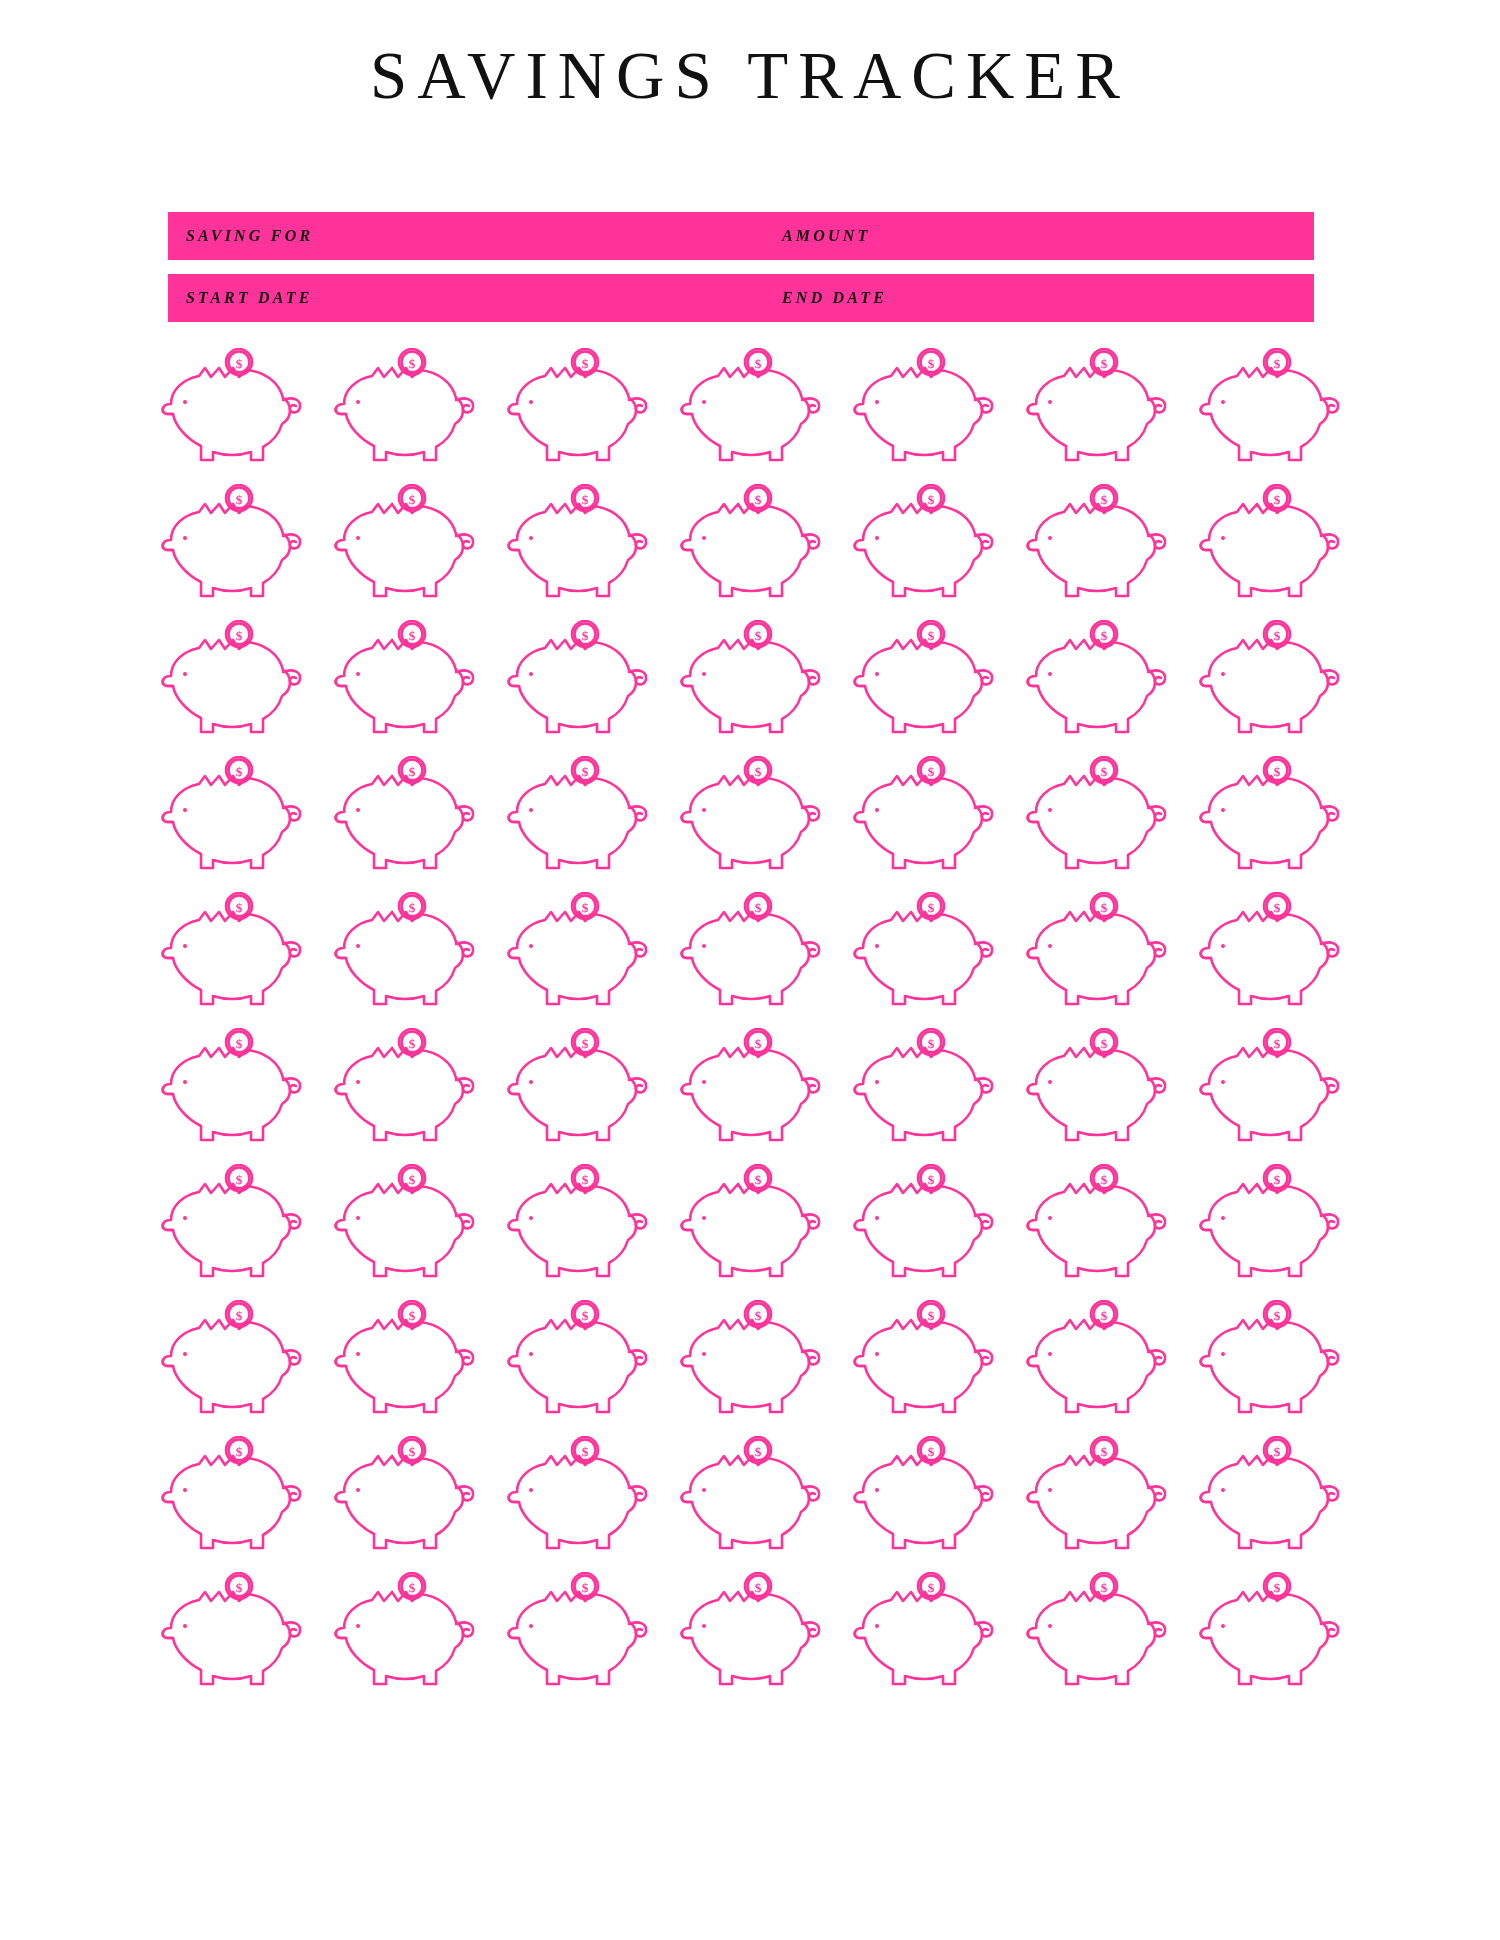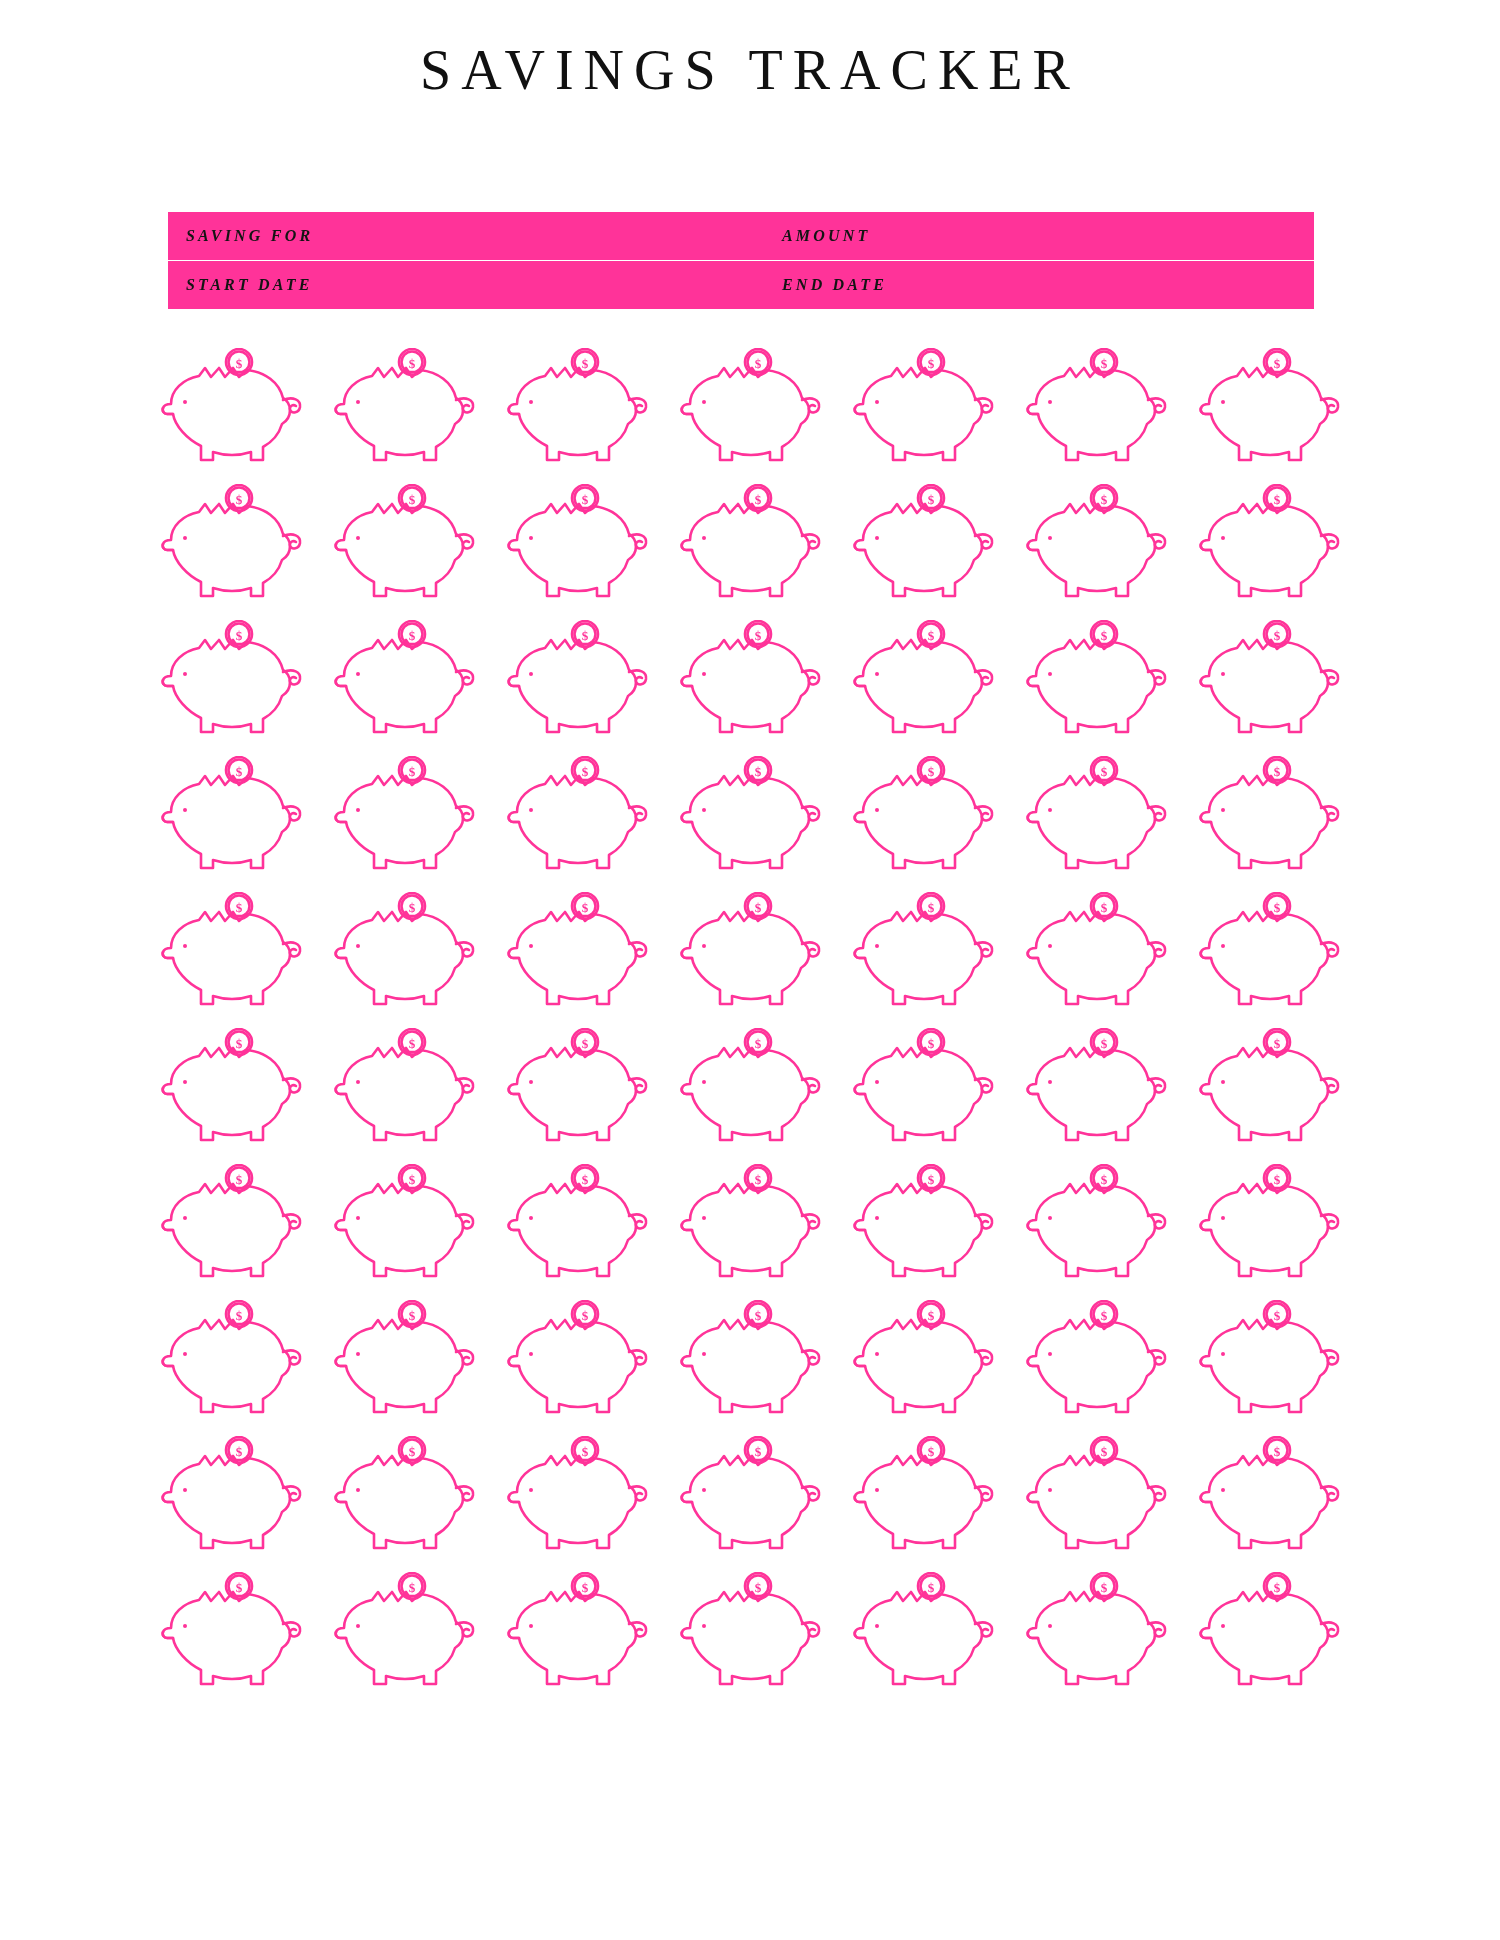--- a/index.html
+++ b/index.html
@@ -24,21 +24,21 @@
   }
 
   
   .title {
     position: absolute;
     left: 0;
     top: 42px;
     width: 1500px;
     text-align: center;
     font-family: "Liberation Serif", serif;
-    font-size: 56px;
+    font-size: 67px;
     line-height: 1;
     letter-spacing: 10px;
     color: #111111;
     font-weight: 400;
     white-space: nowrap;
   }
 
   
   .bars {
     position: absolute;
@@ -47,21 +47,21 @@
     width: 1146px;
   }
   .bar {
     position: relative;
     height: 48px;
     background: #FF3399;
     display: flex;
     align-items: center;
   }
   .bar + .bar {
-    margin-top: 1px;
+    margin-top: 14px;
   }
   .bar-label {
     font-family: "Liberation Serif", serif;
     font-style: italic;
     font-weight: 700;
     font-size: 16px;
     letter-spacing: 3.2px;
     color: #141414;
     white-space: nowrap;
   }

